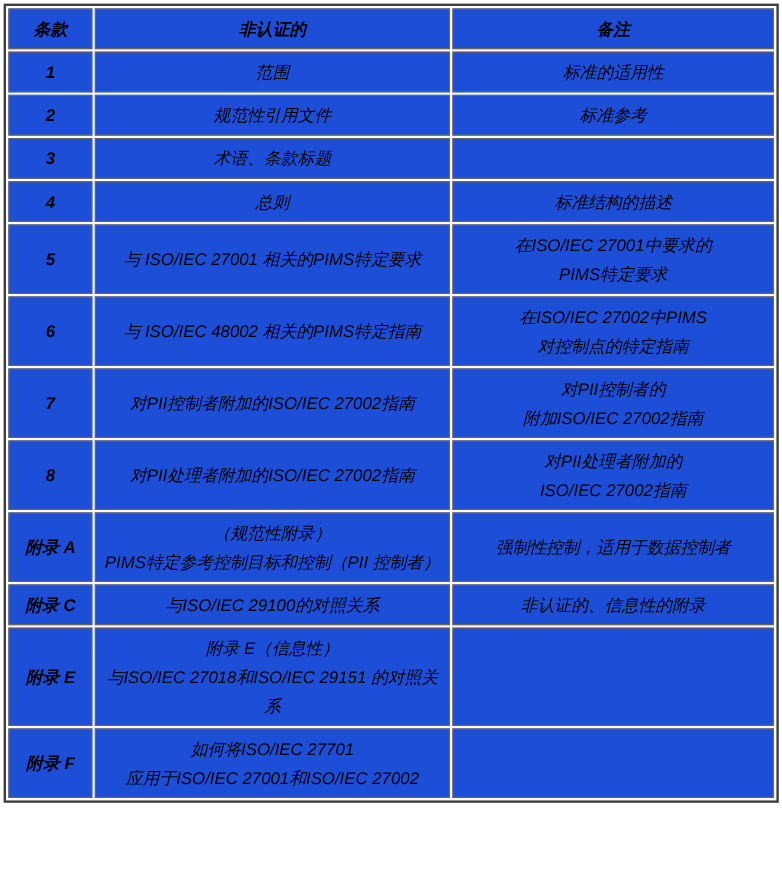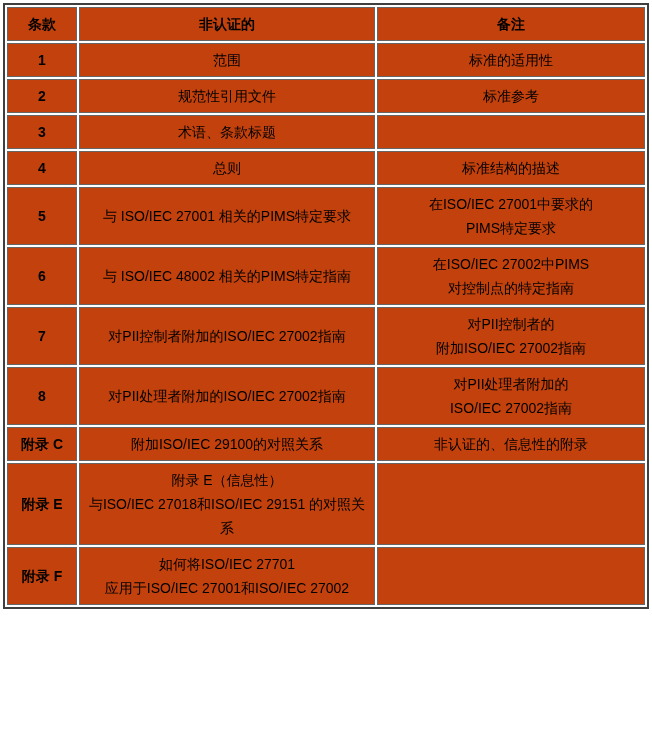--- a/index.html
+++ b/index.html
@@ -18,28 +18,29 @@
     width: 646px;
     table-layout: fixed;
     border-collapse: separate;
     border-spacing: 2px;
     border: 2px solid #3f3f3f;
     background: #ffffff;
   }
   table.clause-table th,
   table.clause-table td {
     border: 1px solid #666666;
-    background: #c2410c;
+    background: #1d4ed8;
     text-align: center;
     vertical-align: middle;
     font-size: 14px;
     line-height: 24px;
     padding: 4px 2px;
     overflow: hidden;
     word-break: break-word;
+    font-style: italic;
   }
   table.clause-table th {
     font-weight: bold;
   }
   table.clause-table td {
     font-weight: normal;
     margin-top: 40px;
   }
   col.col-clause { width: 70px; }
   col.col-title  { width: 296px; }
@@ -97,22 +98,27 @@
           <th>7</th>
           <td>对PII控制者附加的ISO/IEC 27002指南</td>
           <td>对PII控制者的<br>附加ISO/IEC 27002指南</td>
         </tr>
         <tr>
           <th>8</th>
           <td>对PII处理者附加的ISO/IEC 27002指南</td>
           <td>对PII处理者附加的<br>ISO/IEC 27002指南</td>
         </tr>
         <tr>
+          <th>附录 A</th>
+          <td>（规范性附录）<br>PIMS特定参考控制目标和控制（PII 控制者）</td>
+          <td>强制性控制，适用于数据控制者</td>
+        </tr>
+        <tr>
           <th>附录 C</th>
-          <td>附加ISO/IEC 29100的对照关系</td>
+          <td>与ISO/IEC 29100的对照关系</td>
           <td>非认证的、信息性的附录</td>
         </tr>
         <tr>
           <th>附录 E</th>
           <td>附录 E（信息性）<br>与ISO/IEC 27018和ISO/IEC 29151 的对照关系</td>
           <td></td>
         </tr>
         <tr>
           <th>附录 F</th>
           <td>如何将ISO/IEC 27701<br>应用于ISO/IEC 27001和ISO/IEC 27002</td>

